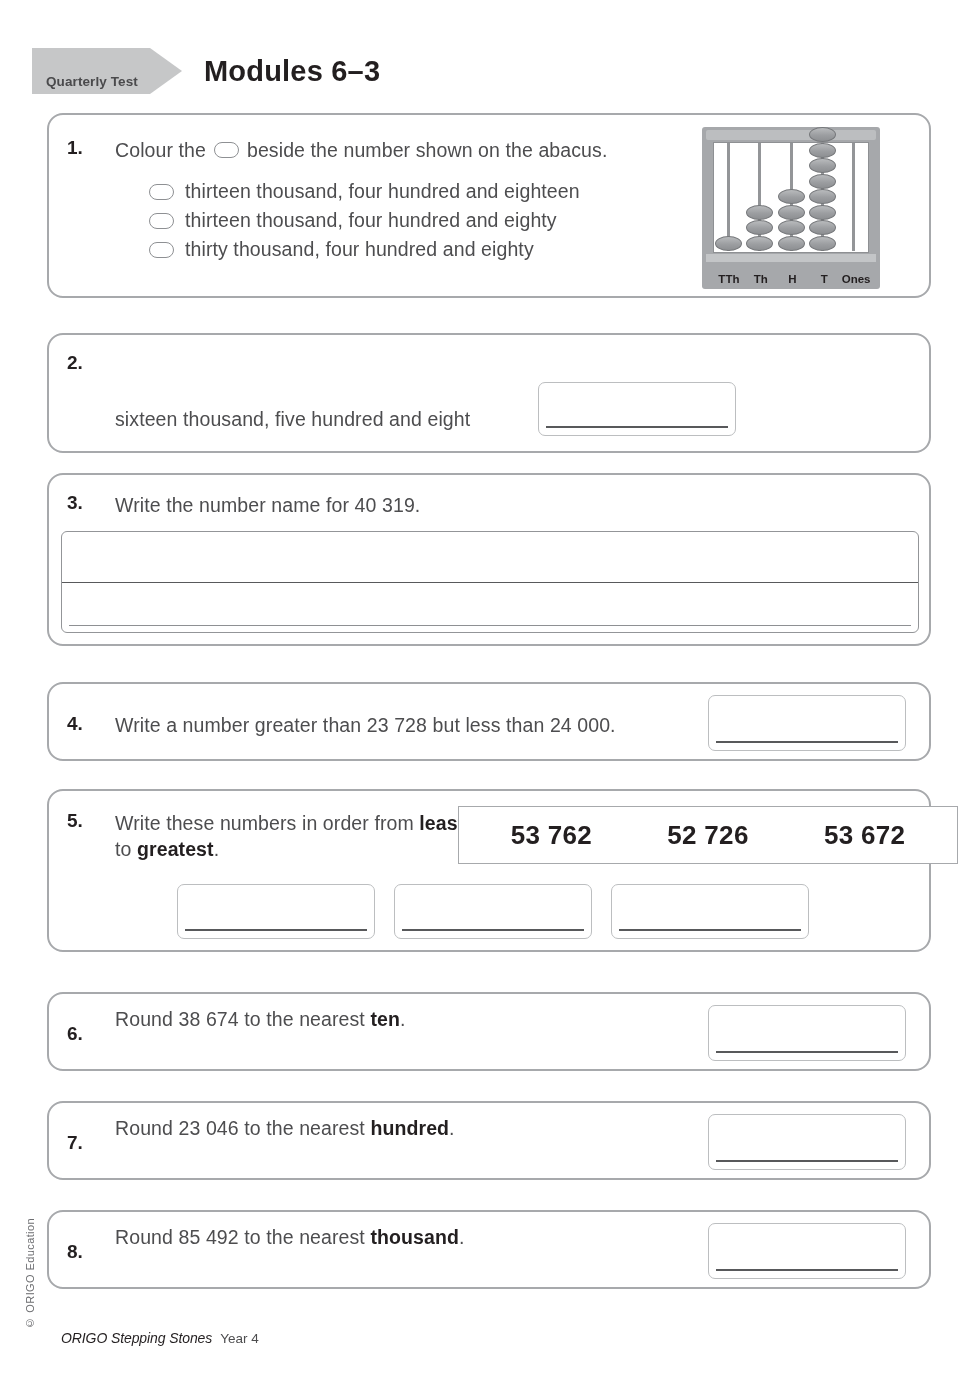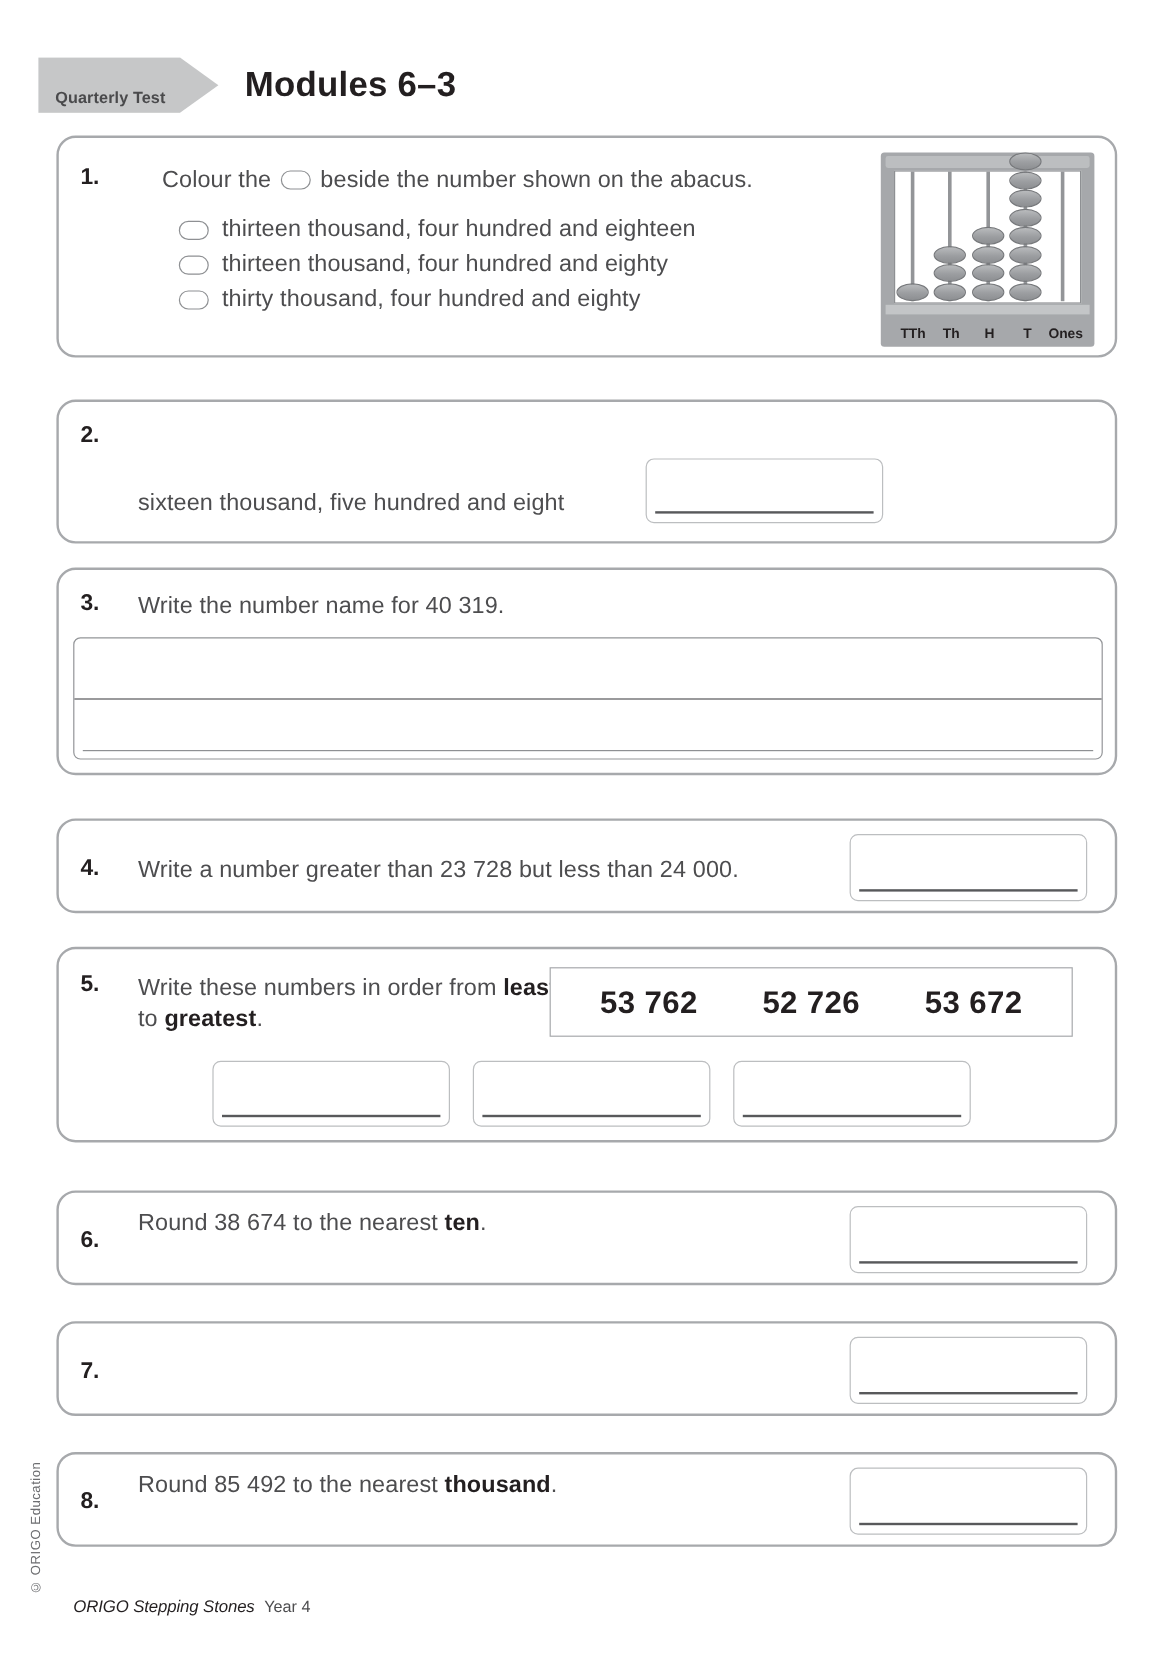--- a/index.html
+++ b/index.html
@@ -93,42 +93,42 @@
     position: absolute;
     left: 7px; right: 7px;
     bottom: 7px;
     height: 1.6px;
     background: #58595b;
   }
 
   
   #q1 { top: 113px; height: 185px; }
   #q1 .qnum { top: 22px; }
-  #q1 .stem { position: absolute; left: 66px; top: 22px; display: flex; align-items: center; gap: 0; margin-left: 20px; }
+  #q1 .stem { position: absolute; left: 66px; top: 22px; display: flex; align-items: center; gap: 0; }
   .bubble {
     display: inline-block;
     width: 25px; height: 16px;
     border: 1.6px solid #8e9093;
     border-radius: 9px;
     background: #fff;
     flex: none;
   }
   .options { position: absolute; left: 100px; top: 62px; }
   .option-row {
     display: flex;
     align-items: center;
     height: 29px;
     gap: 11px;
   }
   .option-label { font-size: 19.5px; color: #4d4d4f; letter-spacing: 0.1px; }
 
   
   .abacus {
     position: absolute;
-    left: 685px;
+    left: 653px;
     top: 12px;
     width: 178px;
     height: 162px;
   }
   .ab-frame {
     position: absolute; inset: 0;
     background: #a6a8ab;
     border-radius: 3px;
   }
   .ab-top {
@@ -208,21 +208,21 @@
   #q4 .line1 { position: absolute; left: 66px; top: 28px; }
   #q4 .answer-box { position: absolute; left: 659px; top: 11px; width: 198px; height: 56px; }
 
   
   #q5 { top: 789px; height: 163px; }
   #q5 .qnum { top: 19px; }
   #q5 .line1 { position: absolute; left: 66px; top: 19px; width: 360px; }
   .number-panel {
     position: absolute;
     left: 409px; top: 15px;
-    width: 436px; height: 58px;
+    width: 500px; height: 58px;
     border: 1.6px solid #a7a9ac;
     background: #fff;
     display: flex;
     align-items: center;
     justify-content: space-around;
     padding: 0 14px;
   }
   .number-card {
     font-size: 26px;
     font-weight: bold;
@@ -388,20 +388,21 @@
 </div>
 
 <div class="card round-card" id="q6">
   <div class="qnum">6.</div>
   <div class="qtext line1"><span>Round 38 674 to the nearest </span><b>ten</b><span>.</span></div>
   <div class="answer-box"></div>
 </div>
 
 <div class="card round-card" id="q7">
   <div class="qnum">7.</div>
+  <div class="qtext line1"><span>Round 23 046 to the nearest </span><b>hundred</b><span>.</span></div>
   <div class="answer-box"></div>
 </div>
 
 <div class="card round-card" id="q8">
   <div class="qnum">8.</div>
   <div class="qtext line1"><span>Round 85 492 to the nearest </span><b>thousand</b><span>.</span></div>
   <div class="answer-box"></div>
 </div>
 
 <div class="copyright">© ORIGO Education</div>

